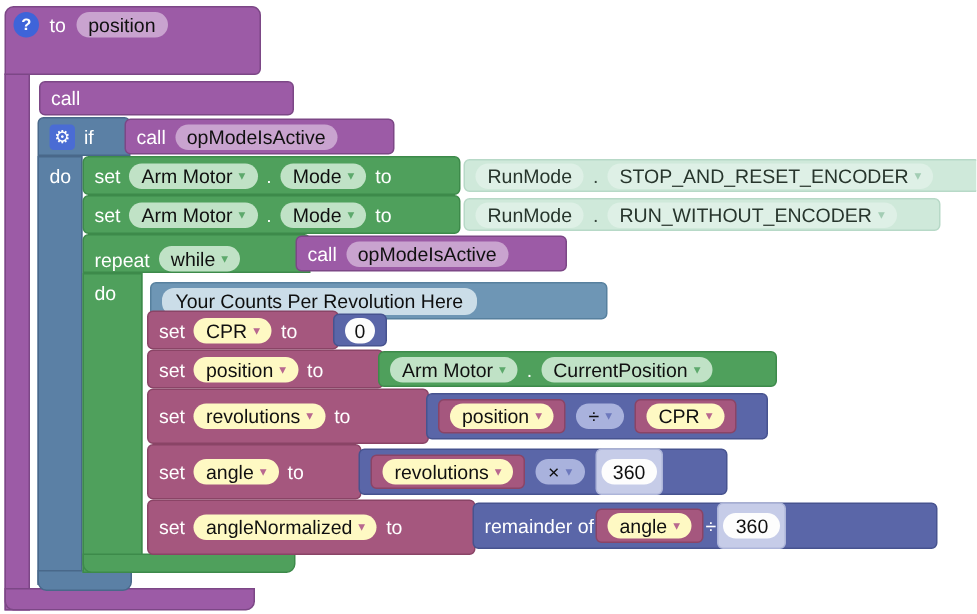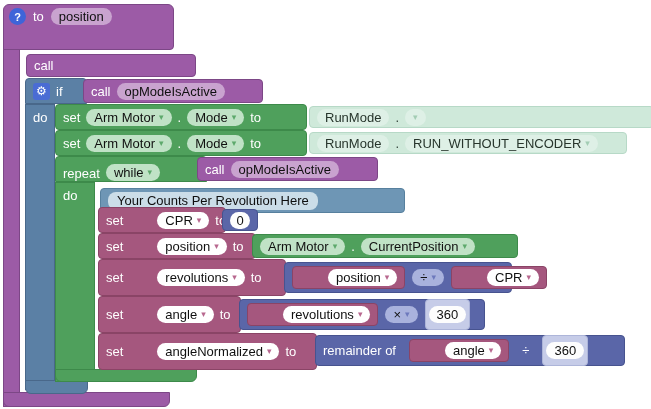--- a/index.html
+++ b/index.html
@@ -21,21 +21,21 @@
   .math  {background:#5a66a8;border:1px solid #47538f;}
   .slate {background:#6e96b5;border:1px solid #57809e;}
   .shadow-num{background:#c6cce8;border:1px solid #adb5d9;border-radius:4px;height:25px;
     display:inline-flex;align-items:center;padding:2px 3px;}
   
   .field{height:17px;display:inline-flex;align-items:center;gap:4px;padding:0 8px;
     border-radius:9px;color:#101010;}
   .f-purple{background:#c9a3cf;}
   .f-green {background:#c0e2c6;}
   .f-mint  {background:#def0e6;color:#27352c;}
-  .f-pink  {background:#ffffff;margin-left:28px;}
+  .f-pink  {background:#fef9c3;}
   .f-peri  {background:#a9b2dd;}
   .f-white {background:#fdfdfd;}
   
   .arr{font-size:9px;line-height:1;}
   .arr-green{color:#5da96c;} .arr-pink{color:#b8688f;} .arr-mint{color:#a3cdb4;}
   .arr-peri{color:#6d79bd;}
   
   .spine,.bar{position:absolute;box-sizing:border-box;}
   .sp-purple{background:#9c5ba6;border:1px solid #7c4786;}
   .sp-logic {background:#5b80a5;border:1px solid #49688a;}
@@ -92,20 +92,21 @@
     <span class="field f-green">
         <span>Mode</span>
         <span class="arr arr-green">▾</span>
       </span>
     <span class="lbl">to</span>
   </div>
   <div class="blk mint" style="left:309px;top:106px;width:345px;height:22px;">
     <span class="field f-mint">RunMode</span>
     <span>.</span>
     <span class="field f-mint">
+        <span>STOP_AND_RESET_ENCODER</span>
         <span class="arr arr-mint">▾</span>
       </span>
   </div>
 
   <div class="blk green" style="left:55px;top:130px;width:252px;height:26px;">
     <span class="lbl">set</span>
     <span class="field f-green">
         <span>Arm Motor</span>
         <span class="arr arr-green">▾</span>
       </span>
@@ -229,21 +230,21 @@
   </div>
 
   <div class="blk rose" style="left:98px;top:333px;width:219px;height:37px;">
     <span class="lbl">set</span>
     <span class="field f-pink">
         <span>angleNormalized</span>
         <span class="arr arr-pink">▾</span>
       </span>
     <span class="lbl">to</span>
   </div>
-  <div class="blk math" style="left:315px;top:335px;width:310px;height:31px;gap:13px;">
+  <div class="blk math" style="left:315px;top:335px;width:310px;height:31px;gap:1px;">
     <span class="lbl">remainder of</span>
     <span class="blk rose" style="position:static;height:23px;">
       <span class="field f-pink">
           <span>angle</span>
           <span class="arr arr-pink">▾</span>
         </span>
     </span>
     <span class="lbl">÷</span>
     <span class="shadow-num">
       <span class="field f-white">360</span>

